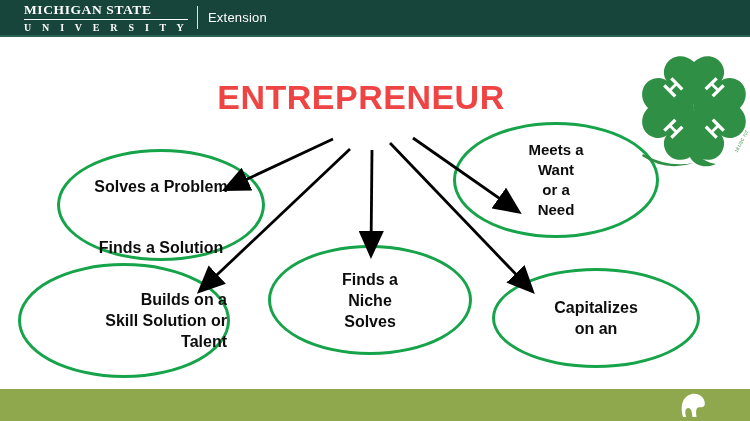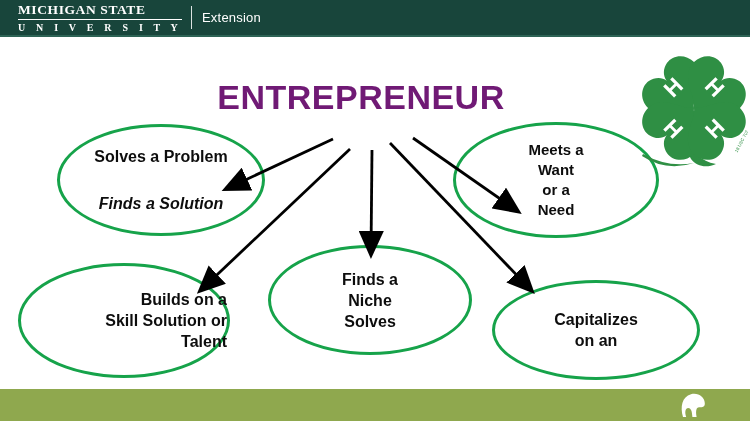--- a/index.html
+++ b/index.html
@@ -9,55 +9,55 @@
     background:#ffffff; overflow:hidden;
   }
 
   
   .header {
     position:absolute; top:0; left:0; width:750px; height:37px;
     background:#18453B; border-bottom:2px solid #2d6355;
     display:flex; align-items:center;
   }
   .wordmark {
-    margin-left:18px; color:#fff;
+    margin-left:24px; color:#fff;
     font-family:"Liberation Serif", serif;
     display:flex; flex-direction:column; align-items:stretch;
   }
   .wm-line1 {
     font-size:13.5px; font-weight:bold; letter-spacing:0.6px;
     border-bottom:1.5px solid #fff; padding-bottom:1px; white-space:nowrap;
   }
   .wm-line2 {
     font-size:10px; font-weight:bold; letter-spacing:4.2px;
     margin-top:1.5px; white-space:nowrap;
   }
   .header-divider { width:1px; height:23px; background:rgba(255,255,255,.85); margin:0 10px 0 9px; }
   .extension-label { color:#fff; font-size:13px; letter-spacing:0.2px; }
 
   
   .slide-title {
     position:absolute; top:78px; left:0; width:722px;
     text-align:center; font-size:34px; font-weight:bold;
-    letter-spacing:0.5px; color:#701a75;
+    letter-spacing:0.5px; color:#ef4444;
   }
 
   
   .node {
     position:absolute; border:3px solid #16A34A; border-radius:50%;
     display:flex; flex-direction:column; justify-content:center; align-items:center;
     text-align:center; font-weight:bold; color:#0d0d0d; font-size:16px; line-height:21px;
     background:transparent;
   }
-  .node-solves       { left:57px;  top:124px; width:208px; height:112px; }
+  .node-solves       { left:57px;  top:149px; width:208px; height:112px;justify-content:flex-end; }
   .node-meets        { left:453px; top:122px; width:206px; height:116px; font-size:15px; line-height:20px; }
   .node-builds       { left:18px;  top:263px; width:212px; height:115px;align-items:flex-end; }
   .node-niche        { left:268px; top:245px; width:204px; height:110px; }
-  .node-capitalizes  { left:492px; top:280px; width:208px; height:100px; line-height:21px; }
-  .node-solves .line + .line { margin-top:26px;font-style:italic; }
+  .node-capitalizes  { left:492px; top:268px; width:208px; height:100px; line-height:21px; }
+  .node-solves .line + .line { margin-top:40px; }
 
   
   .arrows-svg, .clover-svg { position:absolute; pointer-events:none; }
   .arrows-svg { top:0; left:0; }
   .clover-svg { top:50px; left:638px; }
 
   
   .footer {
     position:absolute; left:0; bottom:0; width:750px; height:32px;
     background:#8FA84E;

